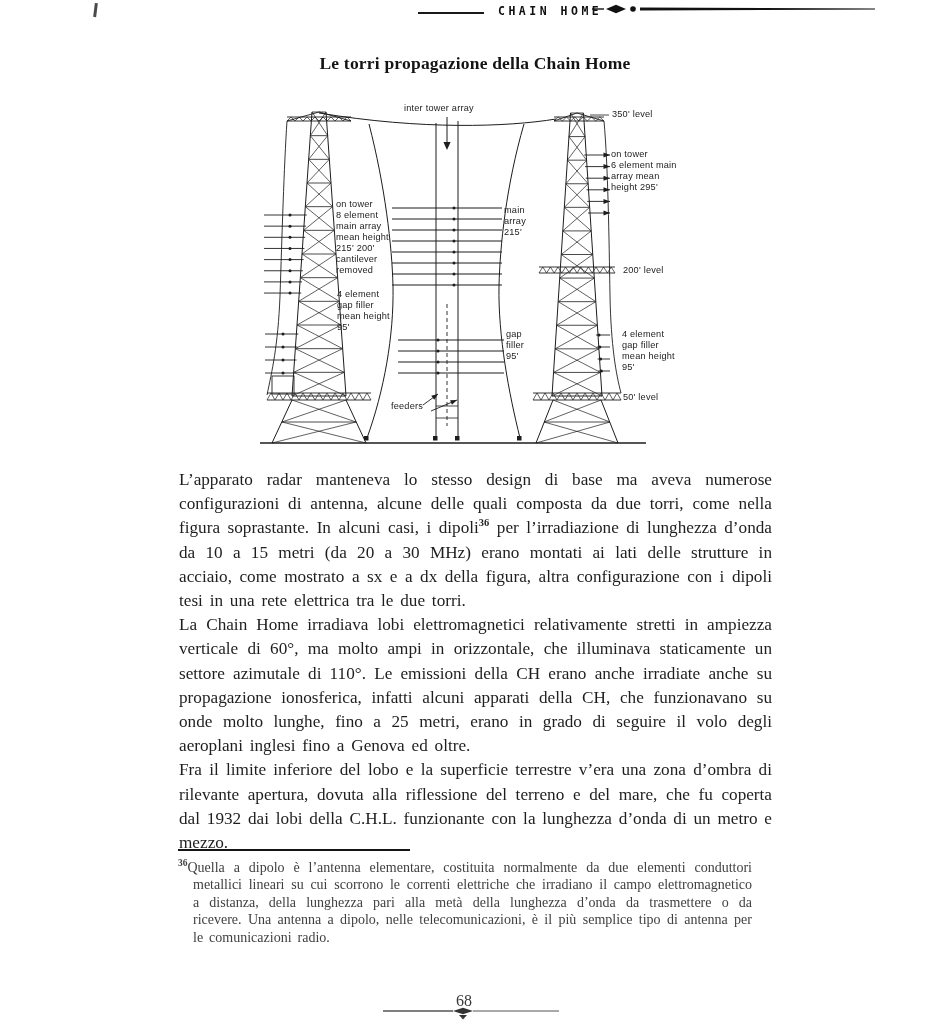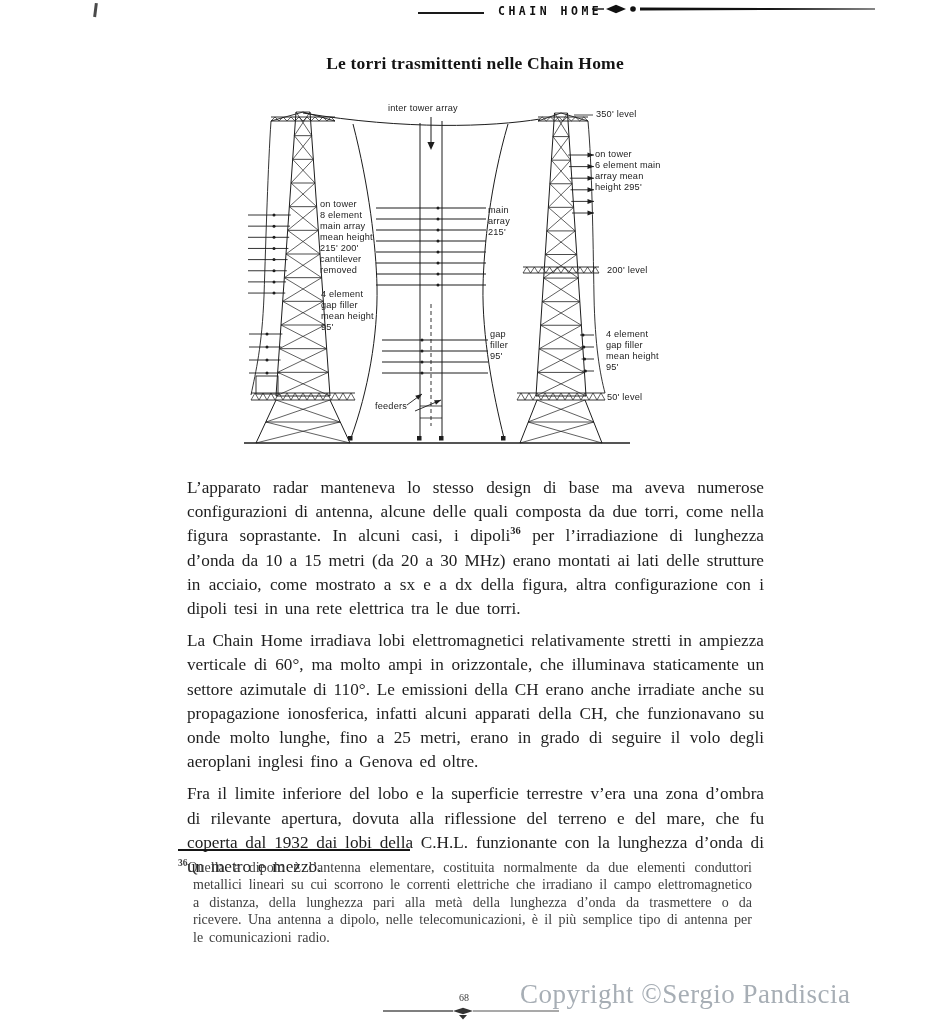--- a/index.html
+++ b/index.html
@@ -8,54 +8,54 @@
 
   .scan-tick{position:absolute;left:94px;top:3px;width:2.5px;height:14px;background:#4a4a4a;transform:rotate(7deg);}
   .hrule-left{position:absolute;left:418px;top:12px;width:66px;height:1.5px;background:#1a1a1a;}
   .running-head{position:absolute;left:498px;top:4px;font-family:"DejaVu Sans Mono",monospace;
                 font-weight:bold;font-size:11.5px;letter-spacing:3.5px;color:#101010;}
   .header-orn{position:absolute;left:592px;top:1px;}
 
   .page-title{position:absolute;left:0;top:53px;width:950px;margin:0;text-align:center;
               font-size:17.5px;font-weight:bold;letter-spacing:.2px;color:#141414;}
 
-  .figure-wrap{position:absolute;left:236px;top:96px;width:450px;height:362px;}
+  .figure-wrap{position:absolute;left:252px;top:96px;width:450px;height:362px;}
 
   .bodytext{position:absolute;left:179px;top:468px;width:593px;text-align:justify;
             font-size:17.2px;line-height:24.2px;word-spacing:2.5px;}
-  .bodytext p{margin:8px;}
+  .bodytext p{margin:0;}
   .supref{font-size:10.5px;font-weight:bold;vertical-align:super;line-height:0;}
 
   .fn-rule{position:absolute;left:178px;top:849px;width:232px;height:1.8px;background:#151515;}
   .footnote{position:absolute;left:178px;top:859px;width:559px;text-align:justify;
             font-size:14px;line-height:17.4px;word-spacing:2.5px;color:#404040;
             padding-left:15px;text-indent:-15px;}
   .footnote sup{font-size:9.5px;font-weight:bold;vertical-align:super;line-height:0;}
 
   .pagenum{position:absolute;left:444px;top:992px;width:40px;text-align:center;
-           font-size:10px;color:#3a3a3a;}
+           font-size:16px;color:#3a3a3a;}
   .footer-orn{position:absolute;left:383px;top:1006px;}
   .copyright{position:absolute;left:520px;top:979px;font-size:27px;letter-spacing:.5px;color:#a7aeb5;}
 </style>
 </head>
 <body>
 
 <div class="page">
 
   <div class="scan-tick"></div>
   <div class="hrule-left"></div>
   <div class="running-head">CHAIN HOME</div>
   <svg class="header-orn" width="285" height="16" viewBox="0 0 285 16">
     <line x1="0" y1="8" x2="12" y2="8" stroke="#111" stroke-width="1.4"></line>
     <polygon points="14,8 24,3.8 34,8 24,12.2" fill="#111"></polygon>
     <circle cx="41" cy="8" r="2.8" fill="#111"></circle>
     <polygon points="48,6.6 283,7.5 283,8.5 48,9.4" fill="#111"></polygon>
   </svg>
 
-  <h1 class="page-title">Le torri trasmittenti nelle Chain Home</h1>
+  <h1 class="page-title">Le torri propagazione della Chain Home</h1>
 
   <div class="figure-wrap">
     <svg id="diagram" width="450" height="362" viewBox="0 0 450 362">
         <g>
           <line x1="8" y1="347" x2="394" y2="347" stroke="#1d1d1d" stroke-width="1.3"></line>
         </g>
         <g>
           <line x1="60" y1="16" x2="58.333333333333336" y2="39.666666666666664" stroke="#1d1d1d" stroke-width="1"></line>
           <line x1="74" y1="16" x2="75.66666666666667" y2="39.666666666666664" stroke="#1d1d1d" stroke-width="1"></line>
           <line x1="60" y1="16" x2="74" y2="16" stroke="#1d1d1d" stroke-width="0.8"></line>
@@ -335,15 +335,14 @@
   <div class="fn-rule"></div>
   <div class="footnote"><sup>36</sup><span>Quella a dipolo è l’antenna elementare, costituita normalmente da due elementi conduttori metallici lineari su cui scorrono le correnti elettriche che irradiano il campo elettromagnetico a distanza, della lunghezza pari alla metà della lunghezza d’onda da trasmettere o da ricevere. Una antenna a dipolo, nelle telecomunicazioni, è il più semplice tipo di antenna per le comunicazioni radio.</span></div>
 
   <div class="pagenum">68</div>
   <svg class="footer-orn" width="178" height="15" viewBox="0 0 178 15">
     <line x1="0" y1="5" x2="70" y2="5" stroke="#555" stroke-width="1.6"></line>
     <polygon points="70,5 80,1.8 90,5 80,8.2" fill="#333"></polygon>
     <line x1="90" y1="5" x2="176" y2="5" stroke="#555" stroke-width="1.1"></line>
     <polygon points="76,9 84,9 80,13.5" fill="#333"></polygon>
   </svg>
-  <div class="copyright">Copyright ©Sergio Pandiscia</div>
 
 </div>
 
 </body></html>

